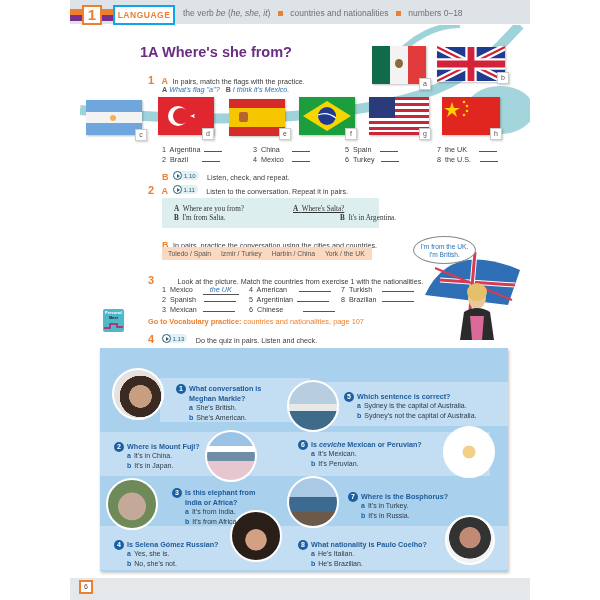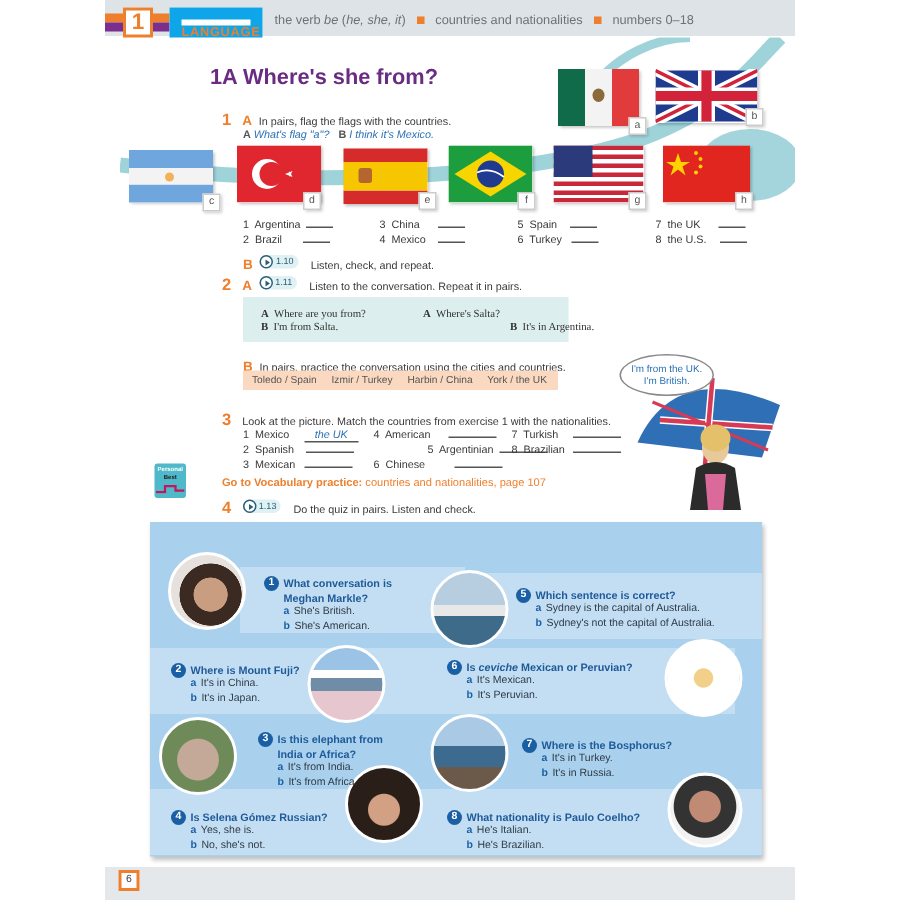--- a/index.html
+++ b/index.html
@@ -3,21 +3,21 @@
 <meta charset="utf-8">
 <style>
   * { box-sizing: border-box; margin: 0; padding: 0; }
   body { width: 600px; height: 600px; background: #fff; font-family: "Liberation Sans", sans-serif; position: relative; overflow: hidden; color: #3a3a3a; }
   .abs { position: absolute; }
   
   .topbar { left: 70px; top: 0; width: 460px; height: 24px; background: #dde3e6; }
   .unit-stripe-o { left: 70px; top: 9px; width: 50px; height: 6px; background: #ee7f2d; }
   .unit-stripe-p { left: 70px; top: 15px; width: 50px; height: 6px; background: #7a2e8e; }
   .unit-num { left: 82px; top: 5px; width: 20px; height: 20px; background: #fff; border: 2px solid #ee7f2d; color: #ee7f2d; font-weight: bold; font-size: 15px; text-align: center; line-height: 16px; }
-  .unit-tag { left: 113px; top: 5px; width: 62px; height: 20px; background: #fff; border: 8px solid #0ea5e9; color: #ee7f2d; font-weight: bold; font-size: 8.5px; text-align: center; line-height: 16px; letter-spacing: 0.5px; }
+  .unit-tag { left: 113px; top: 5px; width: 62px; height: 20px; background: #fff; border: 2px solid #0ea5e9; color: #ee7f2d; font-weight: bold; font-size: 8.5px; text-align: center; line-height: 16px; letter-spacing: 0.5px; }
   .topics { left: 183px; top: 8px; font-size: 8.5px; color: #6c7276; white-space: nowrap; }
   .topics .sq { display: inline-block; width: 5px; height: 5px; background: #ee7f2d; margin: 0 5px; vertical-align: middle; }
   
   .swoosh { left: 80px; top: 25px; width: 450px; height: 140px; }
   
   .lesson-title { left: 140px; top: 44px; font-size: 14.5px; font-weight: bold; color: #6a2c82; }
   .ex-num { color: #ee7f2d; font-weight: bold; font-size: 11px; }
   .ex-letter { color: #ee7f2d; font-weight: bold; font-size: 9px; }
   .txt { font-size: 7.2px; color: #3a3a3a; white-space: nowrap; }
   .ital { font-style: italic; color: #2a72b5; }
@@ -66,21 +66,21 @@
   <path d="M0 85 C 120 100, 260 95, 340 70 C 400 50, 420 20, 440 0" stroke="#9fd3da" stroke-width="10" fill="none"></path>
   <path d="M310 40 C 330 10, 360 0, 380 0" stroke="#9fd3da" stroke-width="6" fill="none"></path>
   <ellipse cx="420" cy="85" rx="34" ry="24" fill="#8fcad3" opacity="0.8"></ellipse>
 </svg>
 
 <div class="abs lesson-title">1A  Where's she from?</div>
 
 <div class="abs" style="left:148px;top:70px;">
   <span class="ex-num">1</span>
   <span class="ex-letter" style="margin-left:3px;">A</span>
-  <span class="txt">In pairs, flag the flags with the countries.</span>
+  <span class="txt">In pairs, match the flags with the practice.</span>
 </div>
 <div class="abs txt" style="left:162px;top:85px;">
   <span style="font-weight:bold;color:#555;">A</span>
   <span class="ital">What's flag "a"?</span>
   <span style="font-weight:bold;color:#555;margin-left:4px;">B</span>
   <span class="ital">I think it's Mexico.</span>
 </div>
 
 <div class="flag" style="left:372px;top:46px;width:54px;height:38px;display:flex;">
   <div style="flex:1;background:#0f6b4a;"></div>
@@ -183,21 +183,21 @@
   <span class="audio">
       <span class="play"></span>
       <span>1.11</span>
     </span>
   <span class="txt">Listen to the conversation. Repeat it in pairs.</span>
 </div>
 
 <div class="abs dialog-box">
   <div class="line" style="left:12px;top:7px;"><b>A</b>&nbsp; <span>Where are you from?</span></div>
   <div class="line" style="left:12px;top:16px;"><b>B</b>&nbsp; <span>I'm from Salta.</span></div>
-  <div class="line" style="left:120px;top:7px;"><b>A</b>&nbsp; <span>Where's Salta?</span></div>
+  <div class="line" style="left:131px;top:7px;text-decoration:underline;"><b>A</b>&nbsp; <span>Where's Salta?</span></div>
   <div class="line" style="left:131px;top:16px;margin-left:47px;"><b>B</b>&nbsp; <span>It's in Argentina.</span></div>
 </div>
 
 <div class="abs" style="left:162px;top:234px;white-space:nowrap;">
   <span class="ex-letter">B</span>
   <span class="txt">In pairs, practice the conversation using the cities and countries.</span>
 </div>
 <div class="abs cities">
   <span>Toledo / Spain</span>
   <span>Izmir / Turkey</span>
@@ -217,27 +217,27 @@
   <path d="M40 100 L 44 72 Q 57 64 70 72 L 74 100 Z" fill="#2b2b2b"></path>
   <path d="M50 76 L 64 76 L 62 100 L 52 100 Z" fill="#d96a9a"></path>
 </svg>
 <div class="abs bubble">
   <div>I'm from the UK.</div>
   <div>I'm British.</div>
 </div>
 
 <div class="abs" style="left:148px;top:270px;white-space:nowrap;">
   <span class="ex-num">3</span>
-  <span class="txt" style="margin-left:3px;">Look at the picture. Match the countries from exercise 1 with the nationalities.</span>
+  <span class="txt" style="margin-left:19px;">Look at the picture. Match the countries from exercise 1 with the nationalities.</span>
 </div>
 <div class="abs txt" style="left:162px;top:285px;"><span>1</span>&nbsp; <span>Mexico</span><span class="ital" style="display:inline-block;width:36px;border-bottom:1px solid #555;margin-left:10px;text-align:center;">the UK</span></div>
 <div class="abs txt" style="left:162px;top:295px;"><span>2</span>&nbsp; <span>Spanish</span><span class="blank-long" style="margin-left:8px;"></span></div>
 <div class="abs txt" style="left:162px;top:305px;"><span>3</span>&nbsp; <span>Mexican</span><span class="blank-long" style="margin-left:6px;"></span></div>
 <div class="abs txt" style="left:249px;top:285px;"><span>4</span>&nbsp; <span>American</span><span class="blank-long" style="margin-left:12px;"></span></div>
-<div class="abs txt" style="left:249px;top:295px;margin-left:36px;"><span>5</span>&nbsp; <span>Argentinian</span><span class="blank-long" style="margin-left:4px;"></span></div>
+<div class="abs txt" style="left:249px;top:295px;"><span>5</span>&nbsp; <span>Argentinian</span><span class="blank-long" style="margin-left:4px;"></span></div>
 <div class="abs txt" style="left:249px;top:305px;"><span>6</span>&nbsp; <span>Chinese</span><span class="blank-long" style="margin-left:20px;"></span></div>
 <div class="abs txt" style="left:341px;top:285px;"><span>7</span>&nbsp; <span>Turkish</span><span class="blank-long" style="margin-left:10px;"></span></div>
 <div class="abs txt" style="left:341px;top:295px;"><span>8</span>&nbsp; <span>Brazilian</span><span class="blank-long" style="margin-left:5px;"></span></div>
 
 <div class="abs pb-badge">
   <div style="font-size:4px;color:#fff;font-weight:bold;text-align:center;margin-top:2px;line-height:4px;">Personal</div>
   <div style="font-size:4px;color:#222;font-weight:bold;text-align:center;line-height:5px;">Best</div>
   <svg style="position:absolute;left:1px;top:12px;width:19px;height:8px;" viewBox="0 0 19 8">
       <path d="M0 7 H6 V3 H13 V6 H19" stroke="#c2185b" stroke-width="1.5" fill="none"></path>
     </svg>

